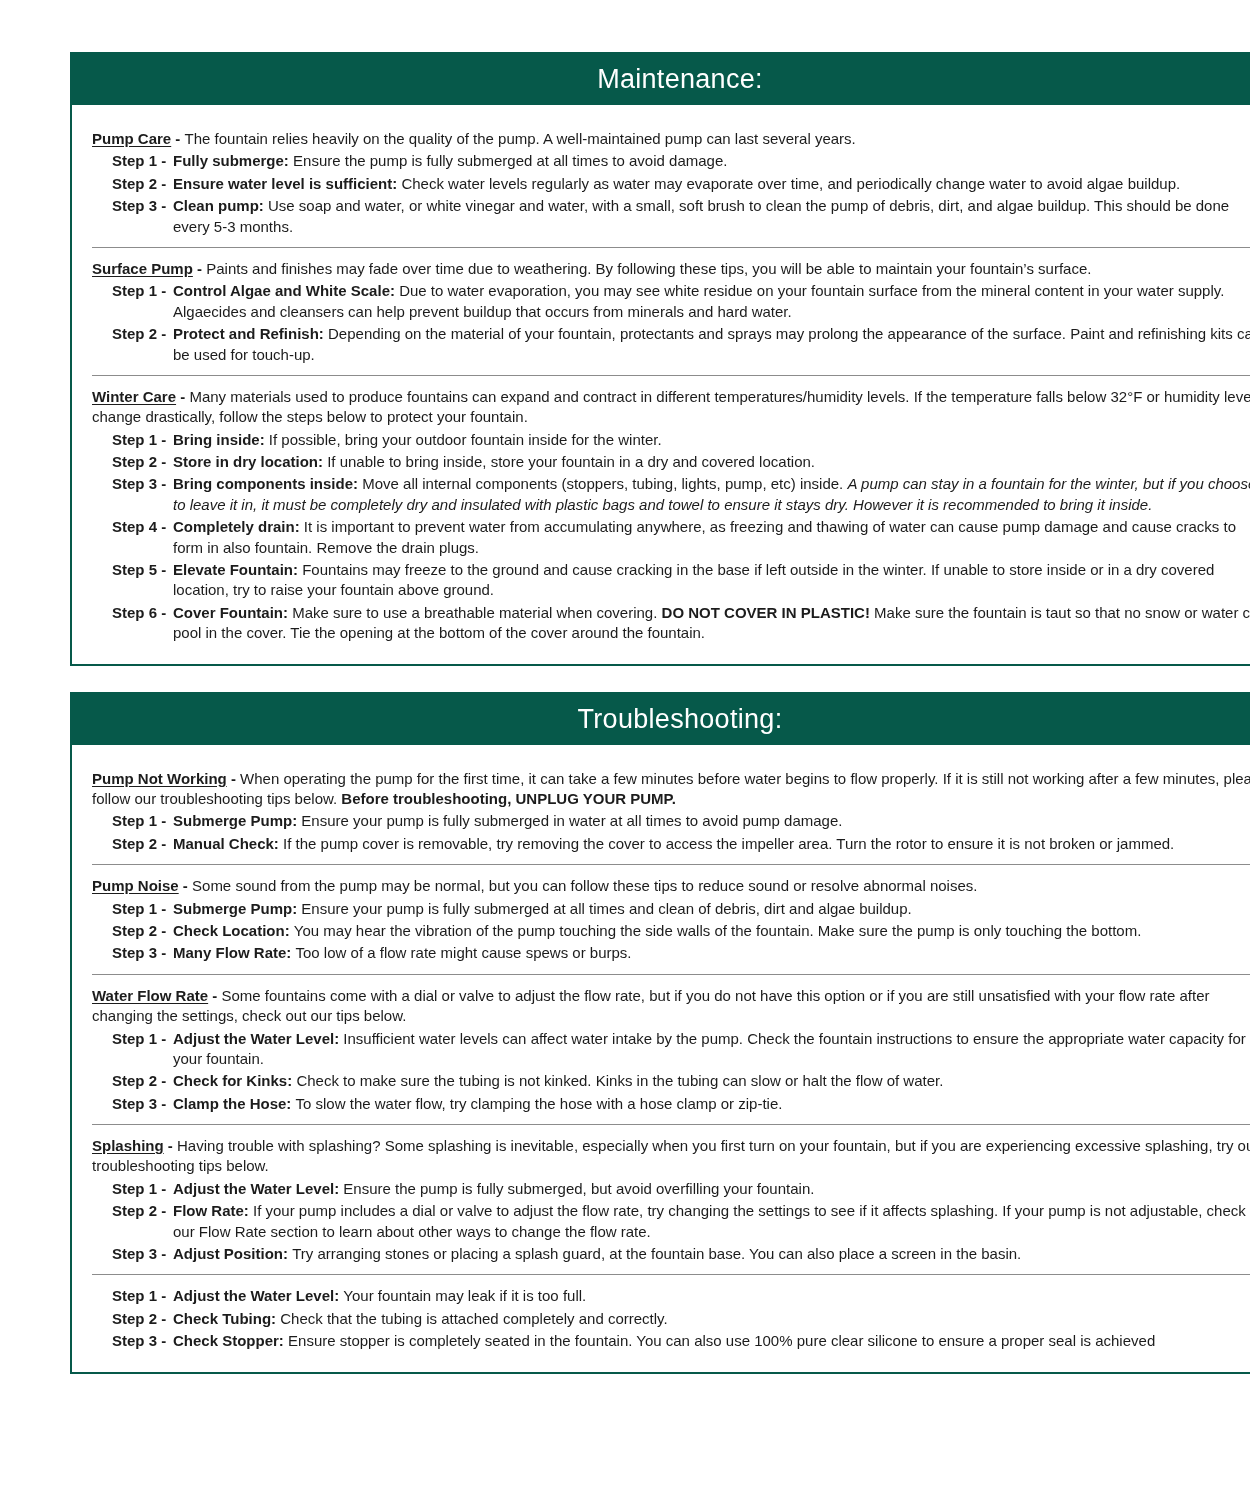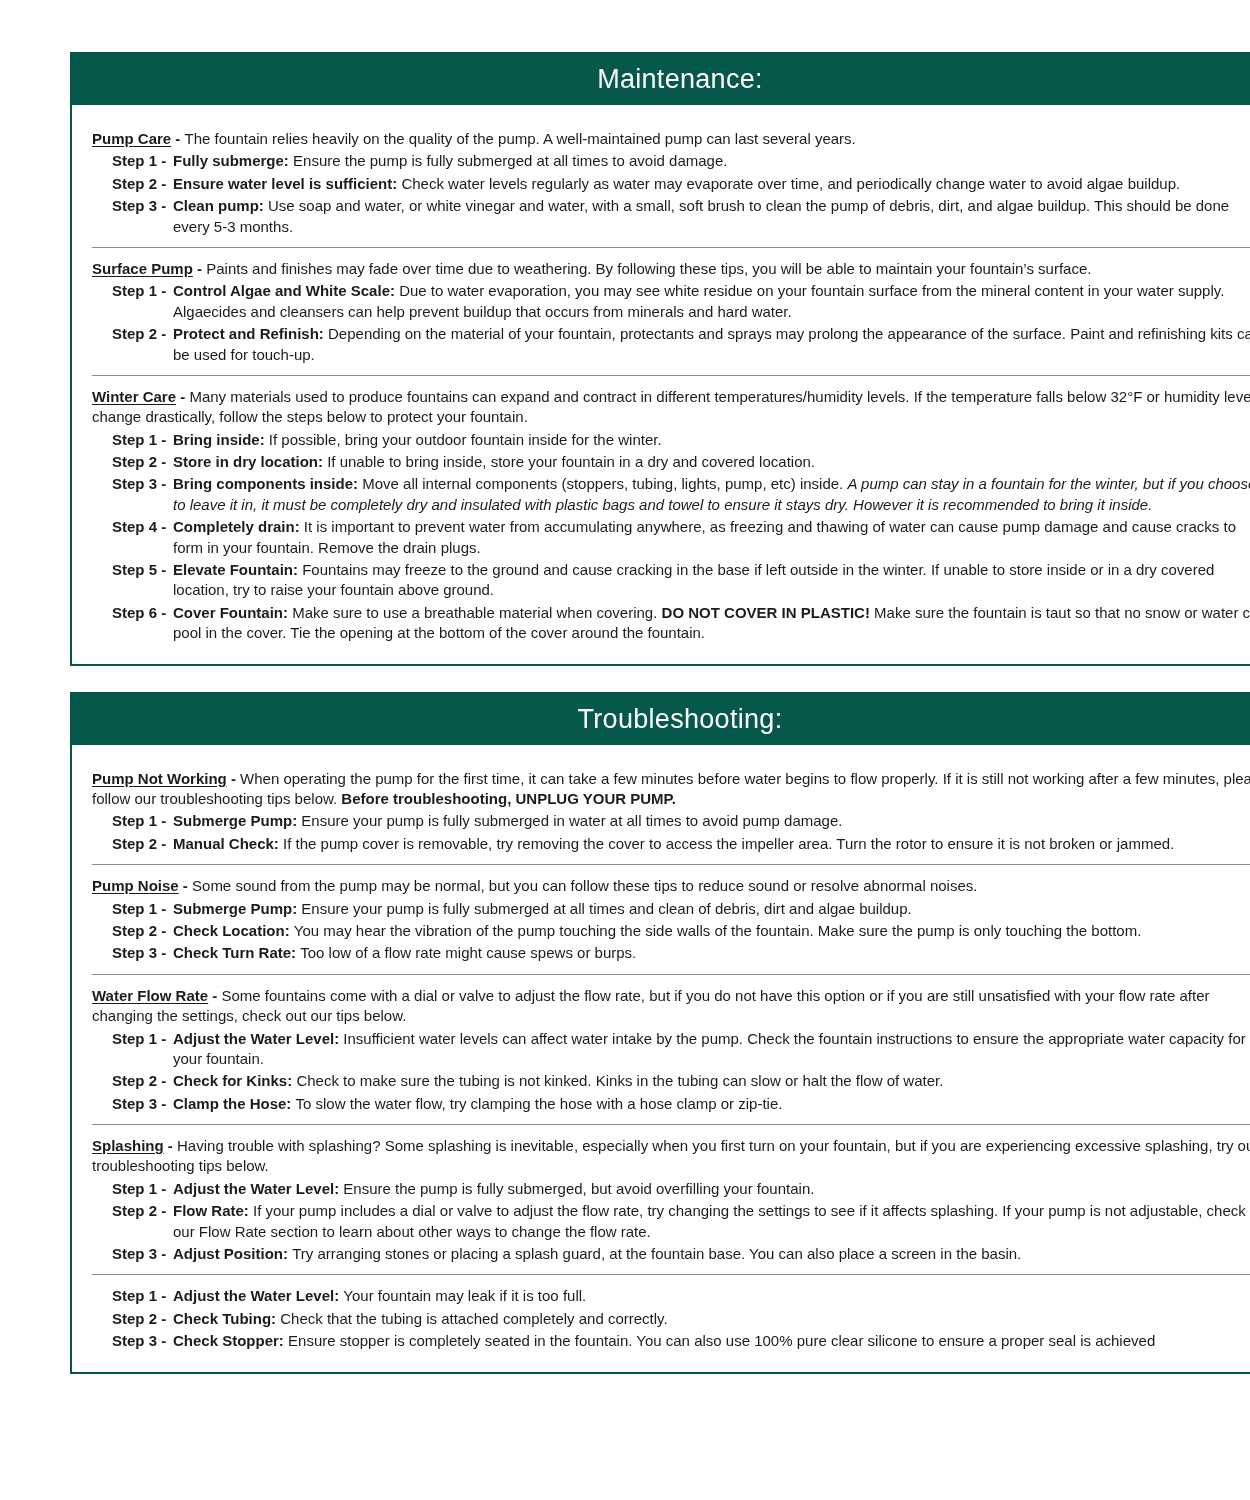--- a/index.html
+++ b/index.html
@@ -123,21 +123,21 @@
           <div class="step">
             <div class="step-label">Step 2 -</div>
             <div class="step-text"><span class="step-name">Store in dry location: </span><span>If unable to bring inside, store your fountain in a dry and covered location.</span></div>
           </div>
           <div class="step">
             <div class="step-label">Step 3 -</div>
             <div class="step-text"><span class="step-name">Bring components inside: </span><span>Move all internal components (stoppers, tubing, lights, pump, etc) inside. </span><span class="i">A pump can stay in a fountain for the winter, but if you choose to leave it in, it must be completely dry and insulated with plastic bags and towel to ensure it stays dry. However it is recommended to bring it inside.</span></div>
           </div>
           <div class="step">
             <div class="step-label">Step 4 -</div>
-            <div class="step-text"><span class="step-name">Completely drain: </span><span>It is important to prevent water from accumulating anywhere, as freezing and thawing of water can cause pump damage and cause cracks to form in your fountain. Remove the drain plugs.</span></div>
+            <div class="step-text"><span class="step-name">Completely drain: </span><span>It is important to prevent water from accumulating anywhere, as freezing and thawing of water can cause pump damage and cause cracks to form in also fountain. Remove the drain plugs.</span></div>
           </div>
           <div class="step">
             <div class="step-label">Step 5 -</div>
             <div class="step-text"><span class="step-name">Elevate Fountain: </span><span>Fountains may freeze to the ground and cause cracking in the base if left outside in the winter. If unable to store inside or in a dry covered location, try to raise your fountain above ground.</span></div>
           </div>
           <div class="step">
             <div class="step-label">Step 6 -</div>
             <div class="step-text"><span class="step-name">Cover Fountain: </span><span>Make sure to use a breathable material when covering. </span><span class="b ">DO NOT COVER IN PLASTIC!</span><span> Make sure the fountain is taut so that no snow or water can pool in the cover. Tie the opening at the bottom of the cover around the fountain.</span></div>
           </div>
         </div>
@@ -164,21 +164,21 @@
           <div class="step">
             <div class="step-label">Step 1 -</div>
             <div class="step-text"><span class="step-name">Submerge Pump: </span><span>Ensure your pump is fully submerged at all times and clean of debris, dirt and algae buildup.</span></div>
           </div>
           <div class="step">
             <div class="step-label">Step 2 -</div>
             <div class="step-text"><span class="step-name">Check Location: </span><span>You may hear the vibration of the pump touching the side walls of the fountain. Make sure the pump is only touching the bottom.</span></div>
           </div>
           <div class="step">
             <div class="step-label">Step 3 -</div>
-            <div class="step-text"><span class="step-name">Check Turn Rate: </span><span>Too low of a flow rate might cause spews or burps.</span></div>
+            <div class="step-text"><span class="step-name">Many Flow Rate: </span><span>Too low of a flow rate might cause spews or burps.</span></div>
           </div>
         </div>
         <hr class="divider">
         <div class="topic">
           <p class="topic-intro"><span class="topic-heading">Water Flow Rate</span><span class="topic-dash"> - </span><span>Some fountains come with a dial or valve to adjust the flow rate, but if you do not have this option or if you are still unsatisfied with your flow rate after changing the settings, check out our tips below.</span></p>
           <div class="step">
             <div class="step-label">Step 1 -</div>
             <div class="step-text"><span class="step-name">Adjust the Water Level: </span><span>Insufficient water levels can affect water intake by the pump. Check the fountain instructions to ensure the appropriate water capacity for your fountain.</span></div>
           </div>
           <div class="step">

